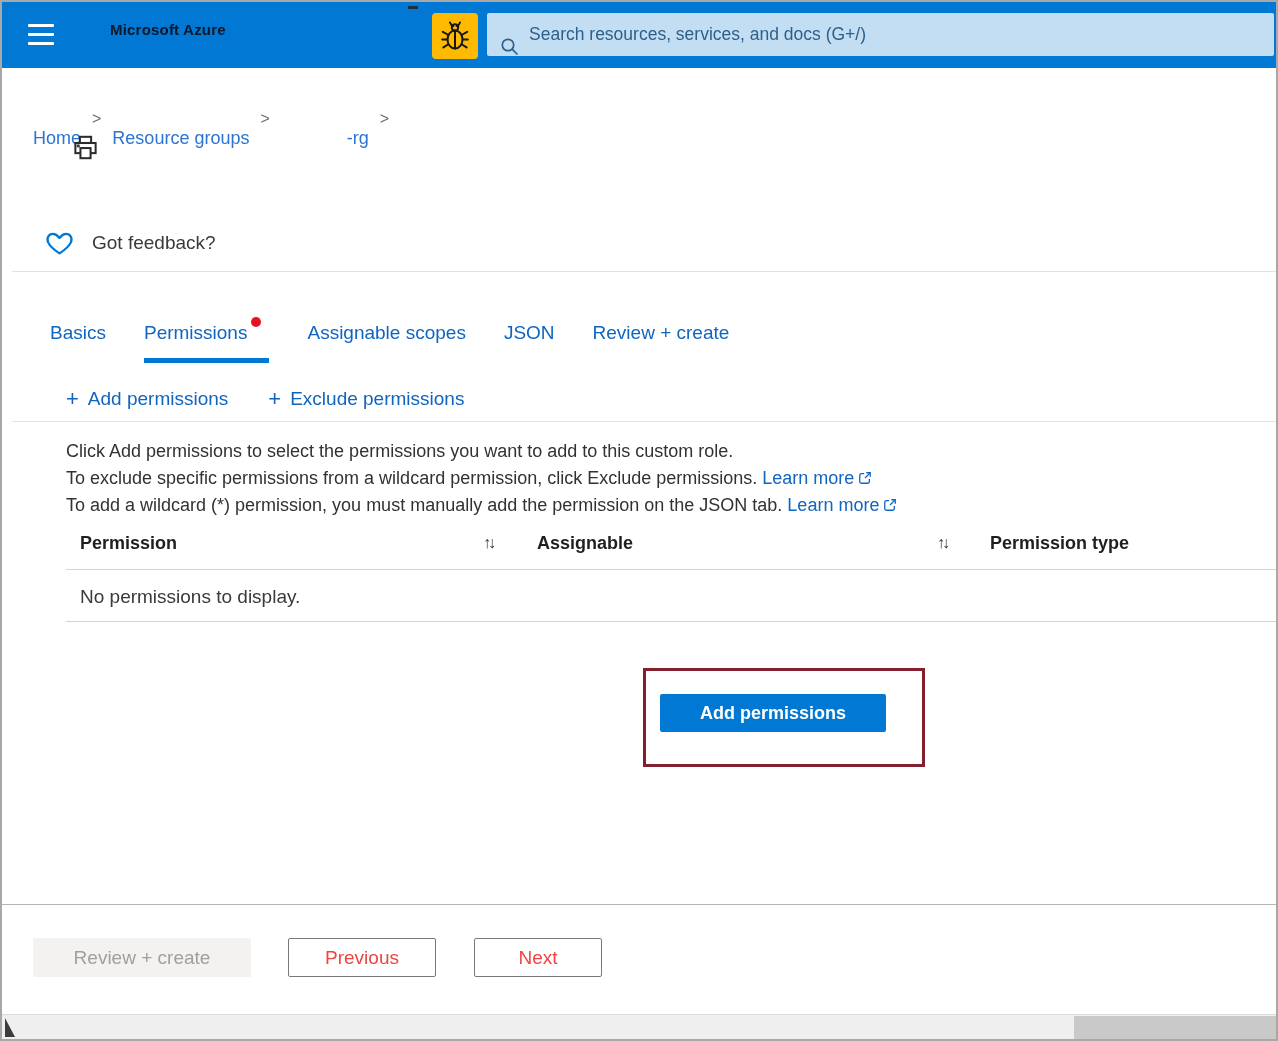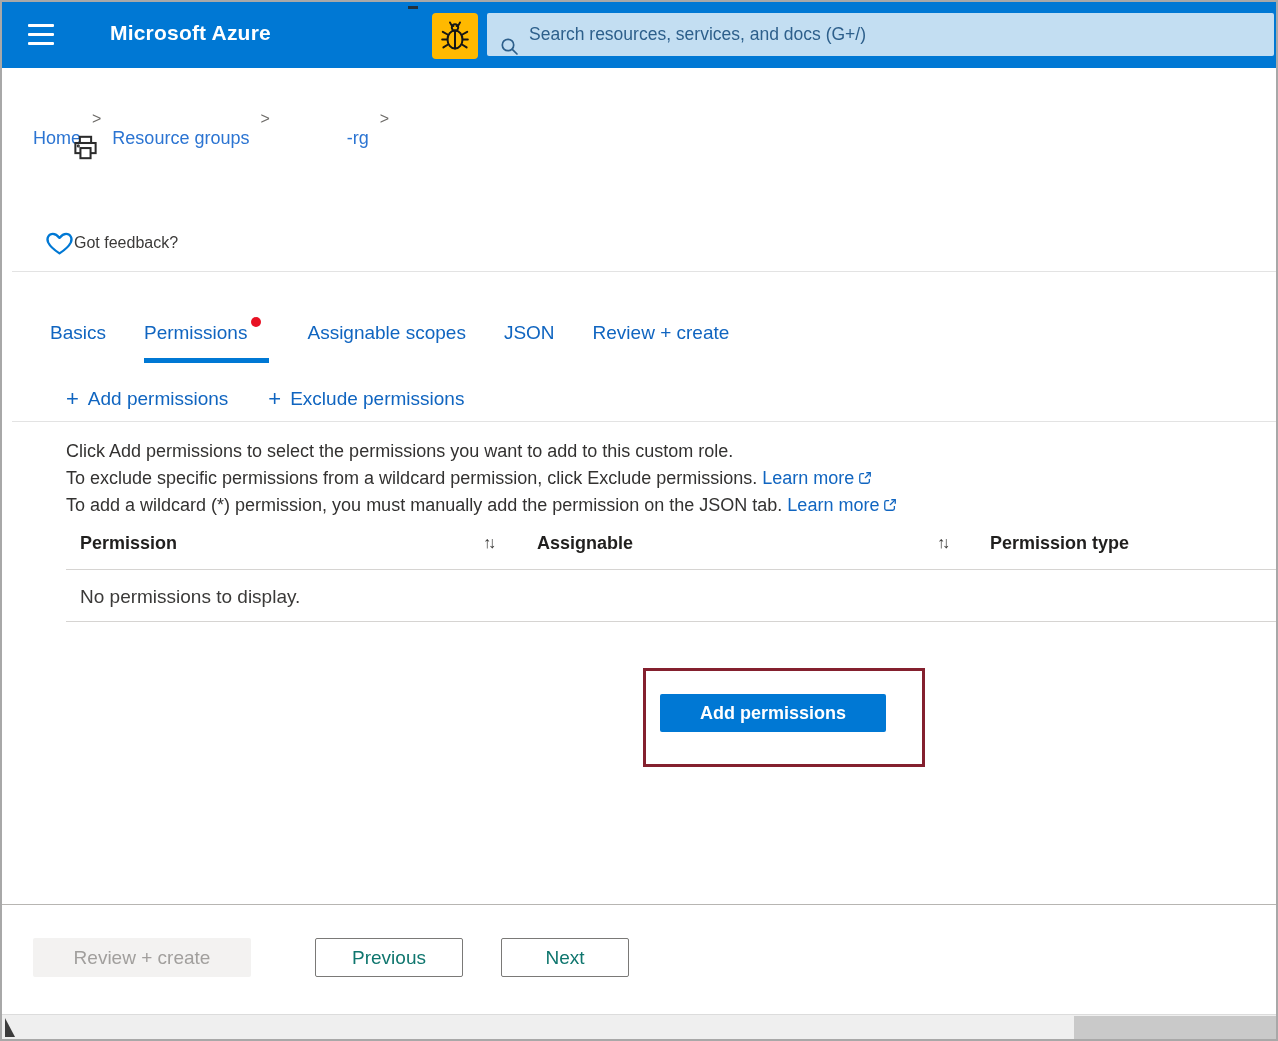--- a/index.html
+++ b/index.html
@@ -8,21 +8,21 @@
 
   .screen {
     position:relative; width:1278px; height:1041px;
     background:#ffffff; border:2px solid #a8a8a8; overflow:hidden;
   }
 
   
   .topbar { position:absolute; top:0; left:0; right:0; height:66px; background:#0078d4; }
   .hamburger { position:absolute; left:26px; top:22px; width:28px; height:22px; cursor:pointer; }
   .hamburger span { display:block; width:26px; height:3px; background:#ffffff; margin:0 0 6px 0; border-radius:1px; }
-  .azure-title { position:absolute; left:108px; top:19px; color:#ffffff; font-size:21px; font-weight:700; letter-spacing:.2px; }
+  .azure-title { position:absolute; left:108px; top:19px; color:#0f172a; font-size:15px; font-weight:700; letter-spacing:.2px; }
   .tick-artifact { position:absolute; left:406px; top:4px; width:10px; height:3px; background:#20313d; }
   .bug-btn { position:absolute; left:430px; top:11px; width:46px; height:46px; background:#ffb900; border-radius:4px;
              display:flex; align-items:center; justify-content:center; cursor:pointer; }
   .searchbox { position:absolute; left:485px; top:11px; right:2px; height:43px; background:#c3def2; border-radius:2px;
                display:flex; align-items:flex-end; padding-left:13px; }
   .searchbox svg { flex:0 0 auto; margin-right:10px; }
   .searchbox input { flex:1 1 auto; background:transparent; border:none; outline:none;
                      font-family:"Liberation Sans","DejaVu Sans",sans-serif;
                      font-size:17.5px; color:#2d5f8b; height:100%; }
   .searchbox input::placeholder { color:#2d5f8b; opacity:1; }
@@ -33,21 +33,21 @@
   .crumb-sep { color:#6d6b68; margin:0 11px; font-size:16px; }
   .crumb-redacted { margin-left:66px; }
 
   
   .title-row { position:absolute; left:31px; top:126px; display:flex; align-items:center; }
   .page-title { font-size:33px; font-weight:700; color:#201f1e; letter-spacing:-.2px; }
   .print-icon { margin-left:39px; margin-top:6px; cursor:pointer; }
 
   
   .feedback-row { position:absolute; left:43px; top:227px; display:flex; align-items:center; cursor:pointer; }
-  .feedback-label { font-size:16px; color:#3b3a39; }
+  .feedback-label { margin-left:18px; font-size:19px; color:#3b3a39; }
 
   .divider { position:absolute; height:1px; background:#e3e3e3; }
   .d1 { top:269px; left:10px; right:0; }
   .d2 { top:419px; left:10px; right:0; }
   .d3 { top:567px; left:64px; right:0; background:#d6d4d2; }
   .d4 { top:619px; left:64px; right:0; background:#d6d4d2; }
   .d5 { top:902px; left:0; right:0; background:#b7b5b2; }
 
   
   .tabs { position:absolute; left:48px; top:320px; display:flex; }
@@ -79,21 +79,21 @@
   
   .annotation-box { position:absolute; left:641px; top:666px; width:282px; height:99px; border:3px solid #84202e; }
   .add-perm-btn { position:absolute; left:658px; top:692px; width:226px; height:38px; background:#0078d4; color:#ffffff;
                   border:none; border-radius:2px; font-size:18px; font-weight:700; cursor:pointer;
                   font-family:"Liberation Sans","DejaVu Sans",sans-serif; }
 
   
   .btn { position:absolute; top:936px; height:39px; font-size:19px; border-radius:2px; cursor:pointer;
          font-family:"Liberation Sans","DejaVu Sans",sans-serif; }
   .btn-disabled { left:31px; width:218px; background:#f3f2f1; color:#a19f9d; border:none; }
-  .btn-outline { background:#ffffff; color:#0f766e; border:1px solid #7a7977;margin-left:27px; }
+  .btn-outline { background:#ffffff; color:#ef4444; border:1px solid #7a7977; }
   .btn-previous { left:286px; width:148px; }
   .btn-next { left:472px; width:128px; }
 
   
   .hscrollbar { position:absolute; left:0; right:0; bottom:0; height:25px; background:#efefef; border-top:1px solid #dcdcdc; }
   .hscroll-thumb { position:absolute; right:0; top:1px; bottom:0; width:202px; background:#c9c9c9; cursor:grab; }
   .corner-glyph { position:absolute; left:3px; bottom:2px; }
 </style>
 </head>
 <body>

